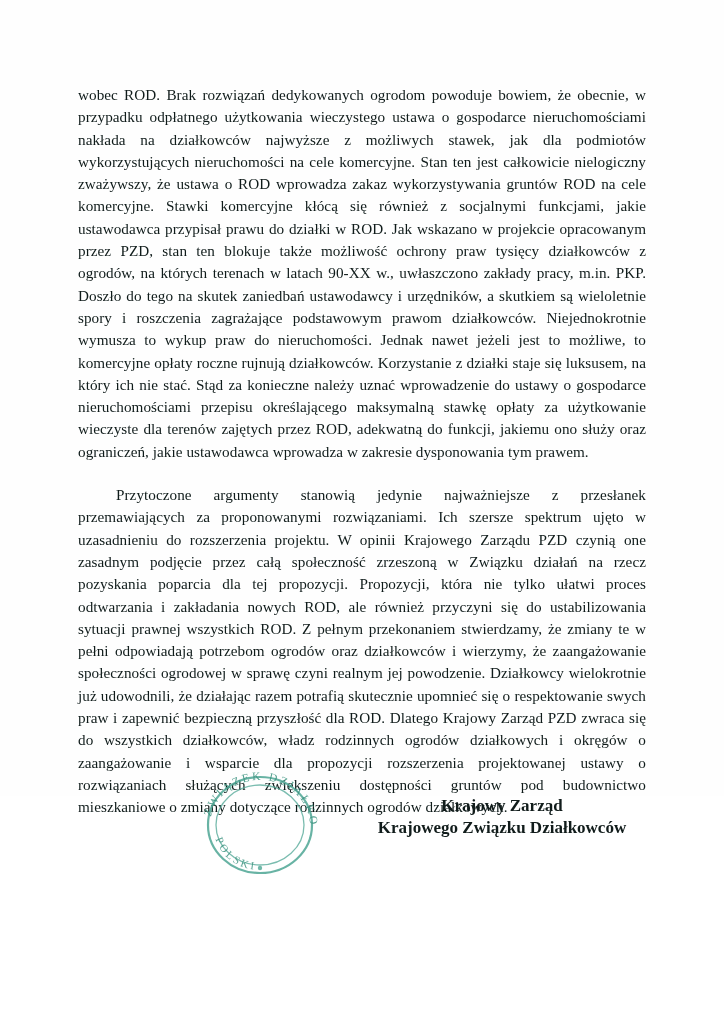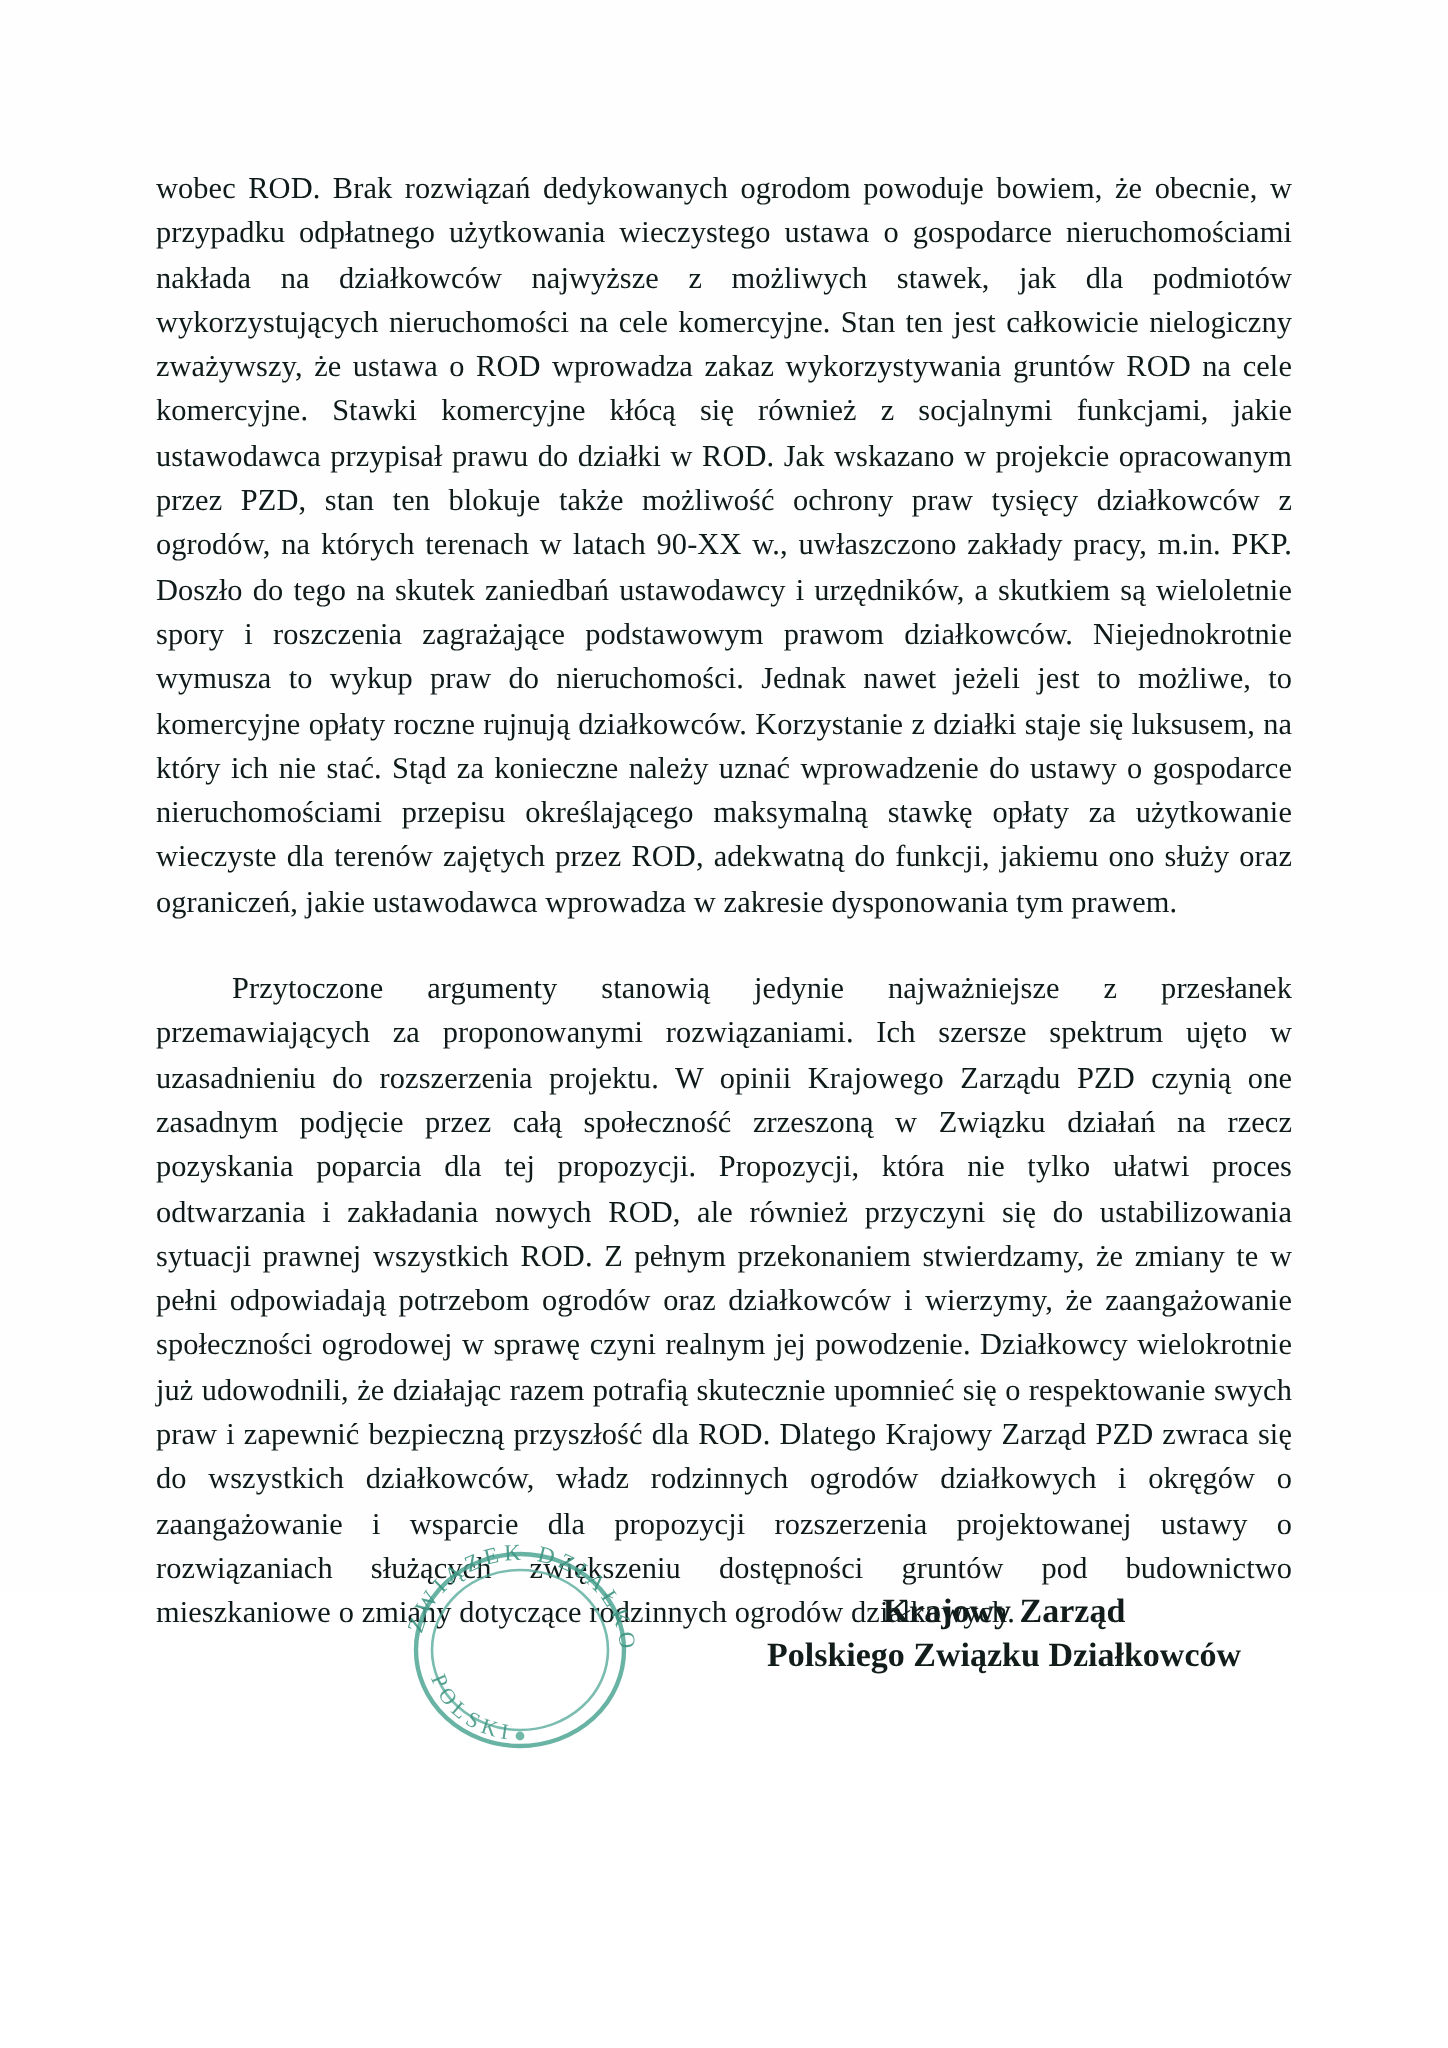--- a/index.html
+++ b/index.html
@@ -99,16 +99,16 @@
       </text>
       <text font-family="Liberation Serif, serif" font-size="11" fill="#3f9582" letter-spacing="2.6" opacity="0.85">
         <textPath href="#ringpath2" startOffset="8%">POLSKI</textPath>
       </text>
       <circle cx="70" cy="96" r="2.2" fill="#4ea694" opacity="0.8"></circle>
     </svg>
   </div>
 
   <div class="signature">
     <div>Krajowy Zarząd</div>
-    <div>Polskiego Związku Działkowców</div>
+    <div>Krajowego Związku Działkowców</div>
   </div>
 
 </div>
 
 </body></html>

